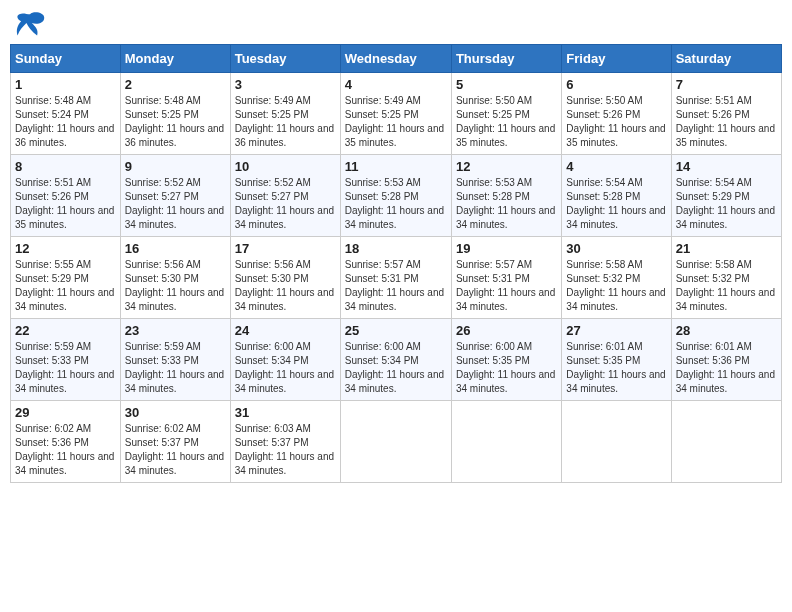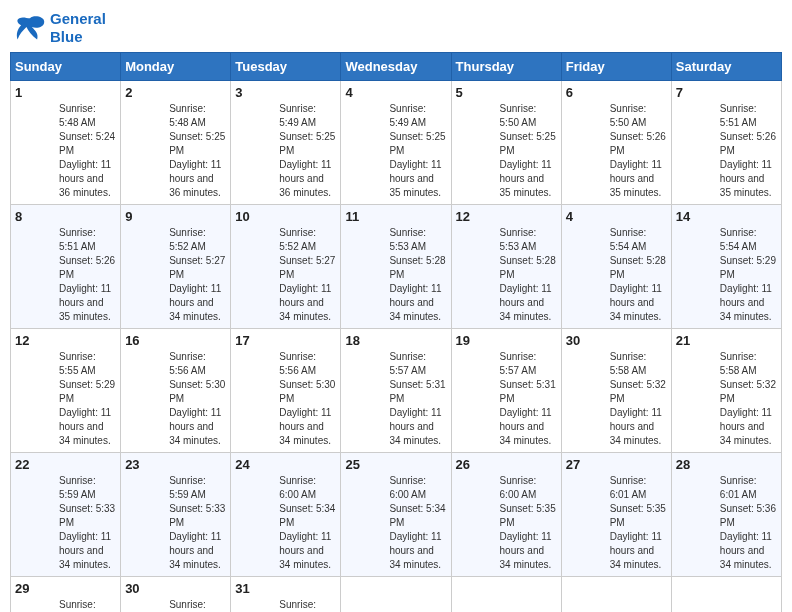--- a/index.html
+++ b/index.html
@@ -77,38 +77,33 @@
       font-size: 13px;
       font-weight: bold;
       color: #222;
       display: block;
       margin-bottom: 2px;
     }
     .day-info {
       font-size: 10px;
       color: #333;
       line-height: 1.4;
-      margin-left: 44px;
     }
     .empty {
       background: #f9f9f9;
     }
   </style>
 </head>
 <body>
 
 <div class="header">
   <div class="logo">
     <svg class="logo-bird" viewBox="0 0 36 30" xmlns="http://www.w3.org/2000/svg">
       <path d="M18 4 C22 0, 34 2, 34 8 C34 14, 26 16, 20 14 C24 18, 28 22, 26 28 C20 24, 16 18, 14 14 C10 18, 6 22, 4 28 C2 22, 4 16, 8 12 C4 10, 2 6, 6 4 C10 2, 14 4, 18 4Z" fill="#1a6abf"></path>
     </svg>
-    <div class="logo-text">
-      <span>General</span><br>
-      <span style="color:#1a6abf">Blue</span>
-    </div>
   </div>
   <div class="title-block">
     <div class="month-title"></div>
     <div class="location"></div>
   </div>
 </div>
 
 <table class="calendar">
   <thead>
     <tr>

